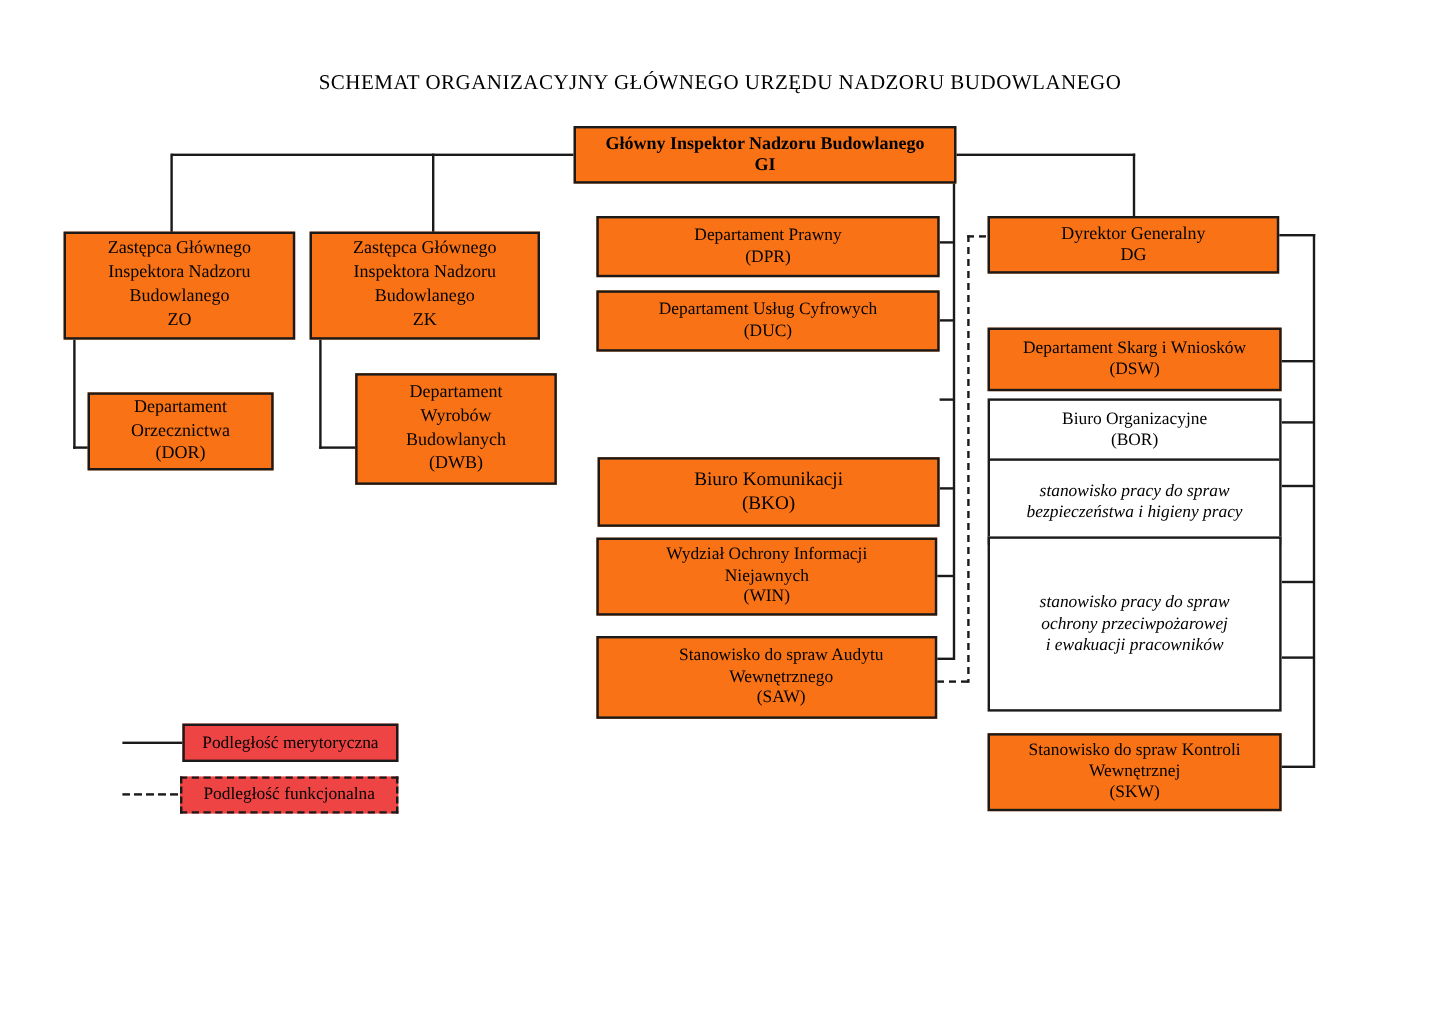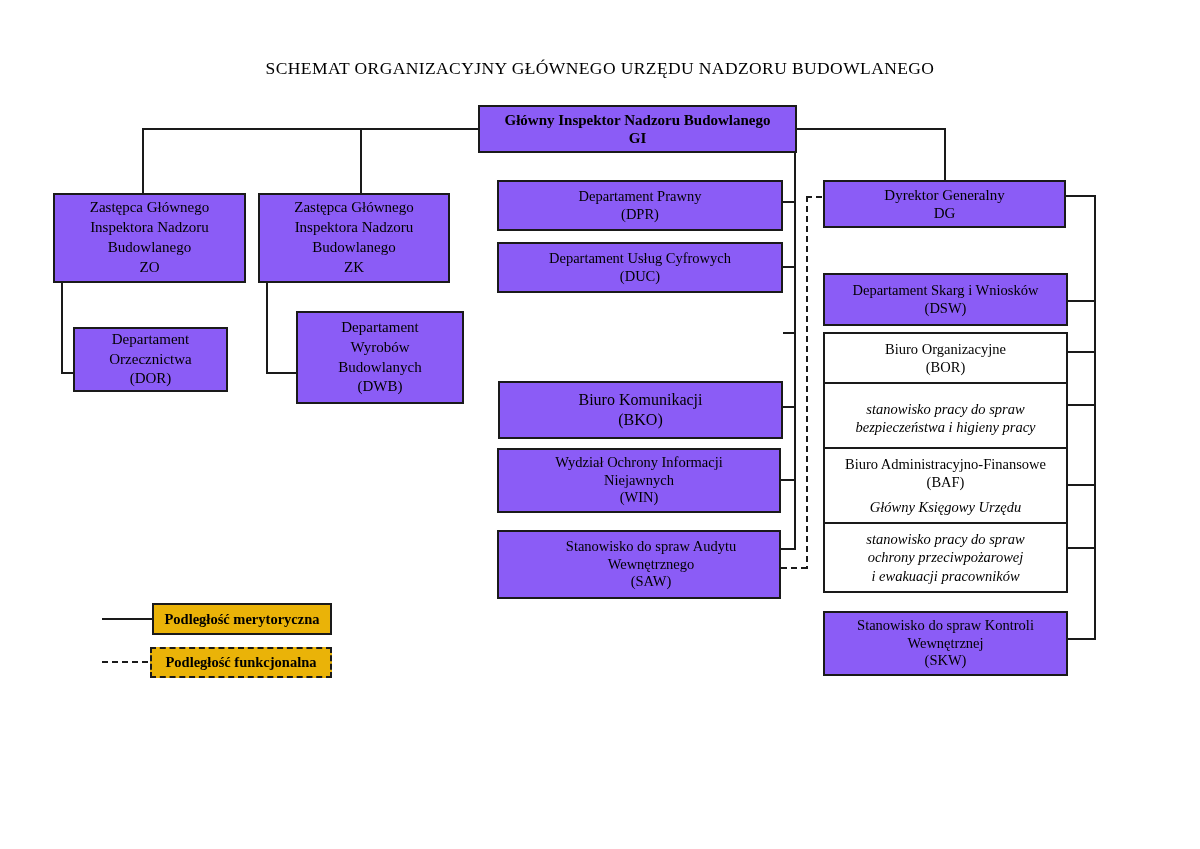--- a/index.html
+++ b/index.html
@@ -8,21 +8,21 @@
     position:relative; width:1200px; height:849px; background:#ffffff;
     font-family:"Liberation Serif","DejaVu Serif",serif; color:#000;
     overflow:hidden;
   }
   .title {
     position:absolute; top:58px; left:0; width:1200px;
     text-align:center; font-size:17.5px; letter-spacing:0.4px;
     white-space:pre-line;
   }
   .box {
-    position:absolute; border:2px solid #1a1a1a; background:#8b5cf6;
+    position:absolute; border:2px solid #1a1a1a; background:#f97316;
     display:flex; flex-direction:column; align-items:center; justify-content:center;
     text-align:center; white-space:pre-line;
     font-size:14.5px; line-height:1.22;
   }
   .group {
     position:absolute; border:2px solid #1a1a1a; background:#fff;
     display:flex; flex-direction:column;
   }
   .cell {
     display:flex; flex-direction:column; align-items:center; justify-content:center;
@@ -39,23 +39,23 @@
   .vline { width:2px; }
   .hdash {
     position:absolute; height:2px;
     background:repeating-linear-gradient(to right,#1a1a1a 0 6px,transparent 6px 10px);
   }
   .vdash {
     position:absolute; width:2px;
     background:repeating-linear-gradient(to bottom,#1a1a1a 0 6px,transparent 6px 10px);
   }
   .legend-box {
-    position:absolute; border:2px solid #1a1a1a; background:#eab308;
+    position:absolute; border:2px solid #1a1a1a; background:#ef4444;
     display:flex; align-items:center; justify-content:center;
-    text-align:center; font-size:14.5px;font-weight:bold;
+    text-align:center; font-size:14.5px;
   }
   .legend-box.dashed { border-style:dashed; }
 </style>
 </head>
 <body>
 
 <div class="canvas">
 
   <div class="title">SCHEMAT ORGANIZACYJNY GŁÓWNEGO URZĘDU NADZORU BUDOWLANEGO</div>
 
@@ -129,25 +129,20 @@
 (DSW)</div>
 
   <div class="group" style="left:823px;top:332px;width:245px;height:122px;">
     <div class="cell" style="flex:0 0 48px;">Biuro Organizacyjne
 (BOR)</div>
     <div class="cell italic" style="flex:1;">stanowisko pracy do spraw
 bezpieczeństwa i higieny pracy</div>
   </div>
 
   <div class="group" style="left:823px;top:447px;width:245px;height:146px;">
-    <div class="cell" style="flex:0 0 73px;">
-      <span>Biuro Administracyjno-Finansowe
-(BAF)</span>
-      <span class="italic" style="margin-top:7px;">Główny Księgowy Urzędu</span>
-    </div>
     <div class="cell italic" style="flex:1;">stanowisko pracy do spraw
 ochrony przeciwpożarowej
 i ewakuacji pracowników</div>
   </div>
 
   <div class="box" style="left:823px;top:611px;width:245px;height:65px;">Stanowisko do spraw Kontroli
 Wewnętrznej
 (SKW)</div>
 
   <div class="hline" style="left:102px;top:618px;width:50px;"></div>

